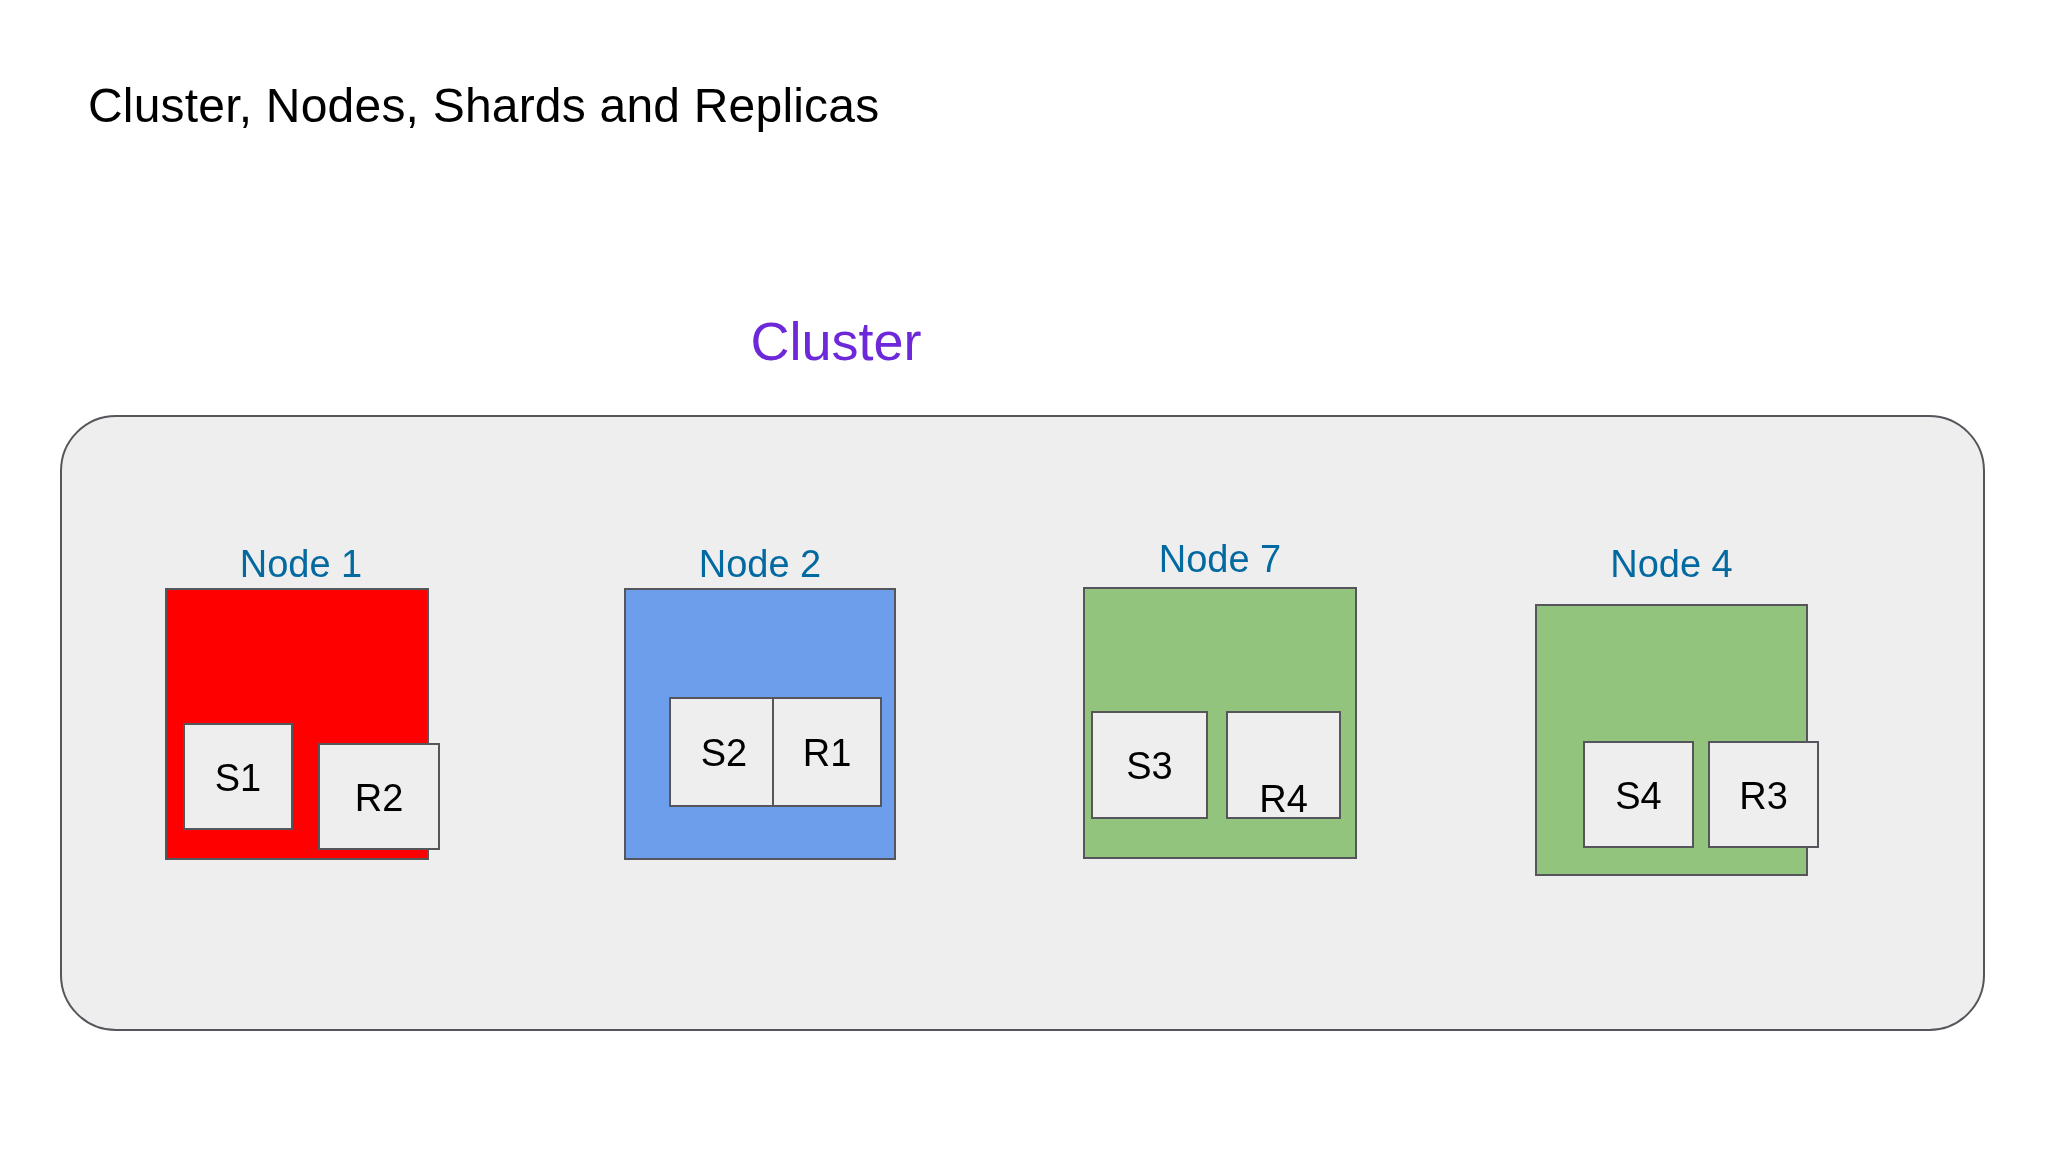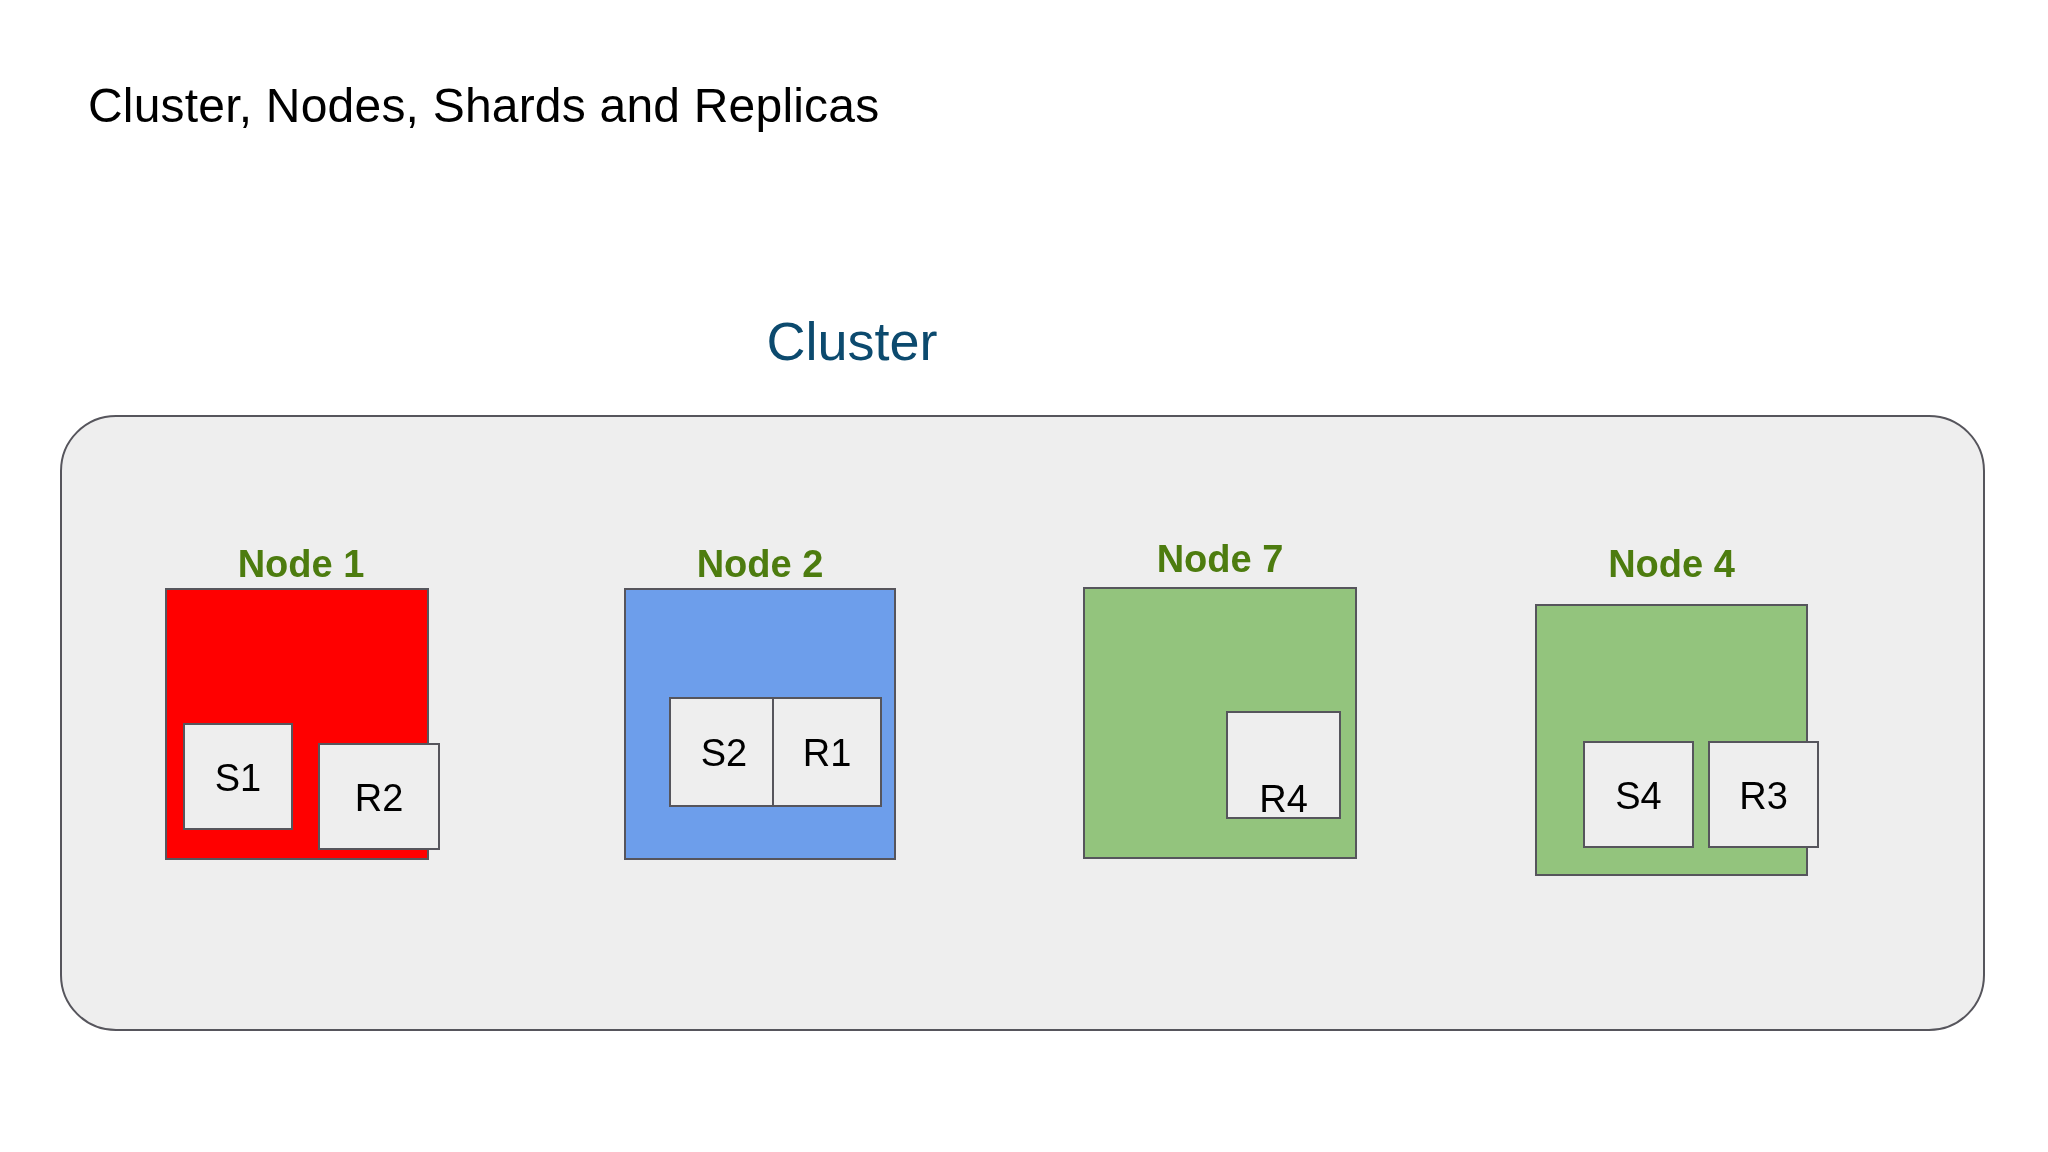--- a/index.html
+++ b/index.html
@@ -31,22 +31,21 @@
 
   
   .cluster-caption {
     position: absolute;
     left: 0;
     top: 310px;
     width: 1688px;
     text-align: center;
     font-size: 54px;
     font-weight: 400;
-    color: #0c4a6e;
-    padding-left: 16px;
+    color: #6d28d9;
   }
   .cluster-caption .cap-inner {
     position: relative;
     left: -8px;
   }
 
   
   .cluster-box {
     position: absolute;
     left: 60px;
@@ -62,23 +61,23 @@
   
   .node {
     position: absolute;
   }
   .node-label {
     position: absolute;
     left: 0;
     width: 100%;
     text-align: center;
     font-size: 38px;
-    font-weight: 700;
+    font-weight: 400;
     line-height: 1;
-    color: #4d7c0f;
+    color: #0369a1;
     white-space: nowrap;
   }
   .node-box {
     position: absolute;
     box-sizing: border-box;
     border: 2px solid #56555c;
   }
 
   
   .node-box.fill-red   { background: #ff0000; }
@@ -164,20 +163,23 @@
     </div>
     <div class="shard shard-b">
       <span class="shard-label">R1</span>
     </div>
   </div>
 </div>
 
 <div class="node" id="node-3">
   <div class="node-label">Node 7</div>
   <div class="node-box fill-green">
+    <div class="shard shard-a">
+      <span class="shard-label">S3</span>
+    </div>
     <div class="shard shard-b">
       <span class="shard-label">R4</span>
     </div>
   </div>
 </div>
 
 <div class="node" id="node-4">
   <div class="node-label">Node 4</div>
   <div class="node-box fill-green">
     <div class="shard shard-a">

